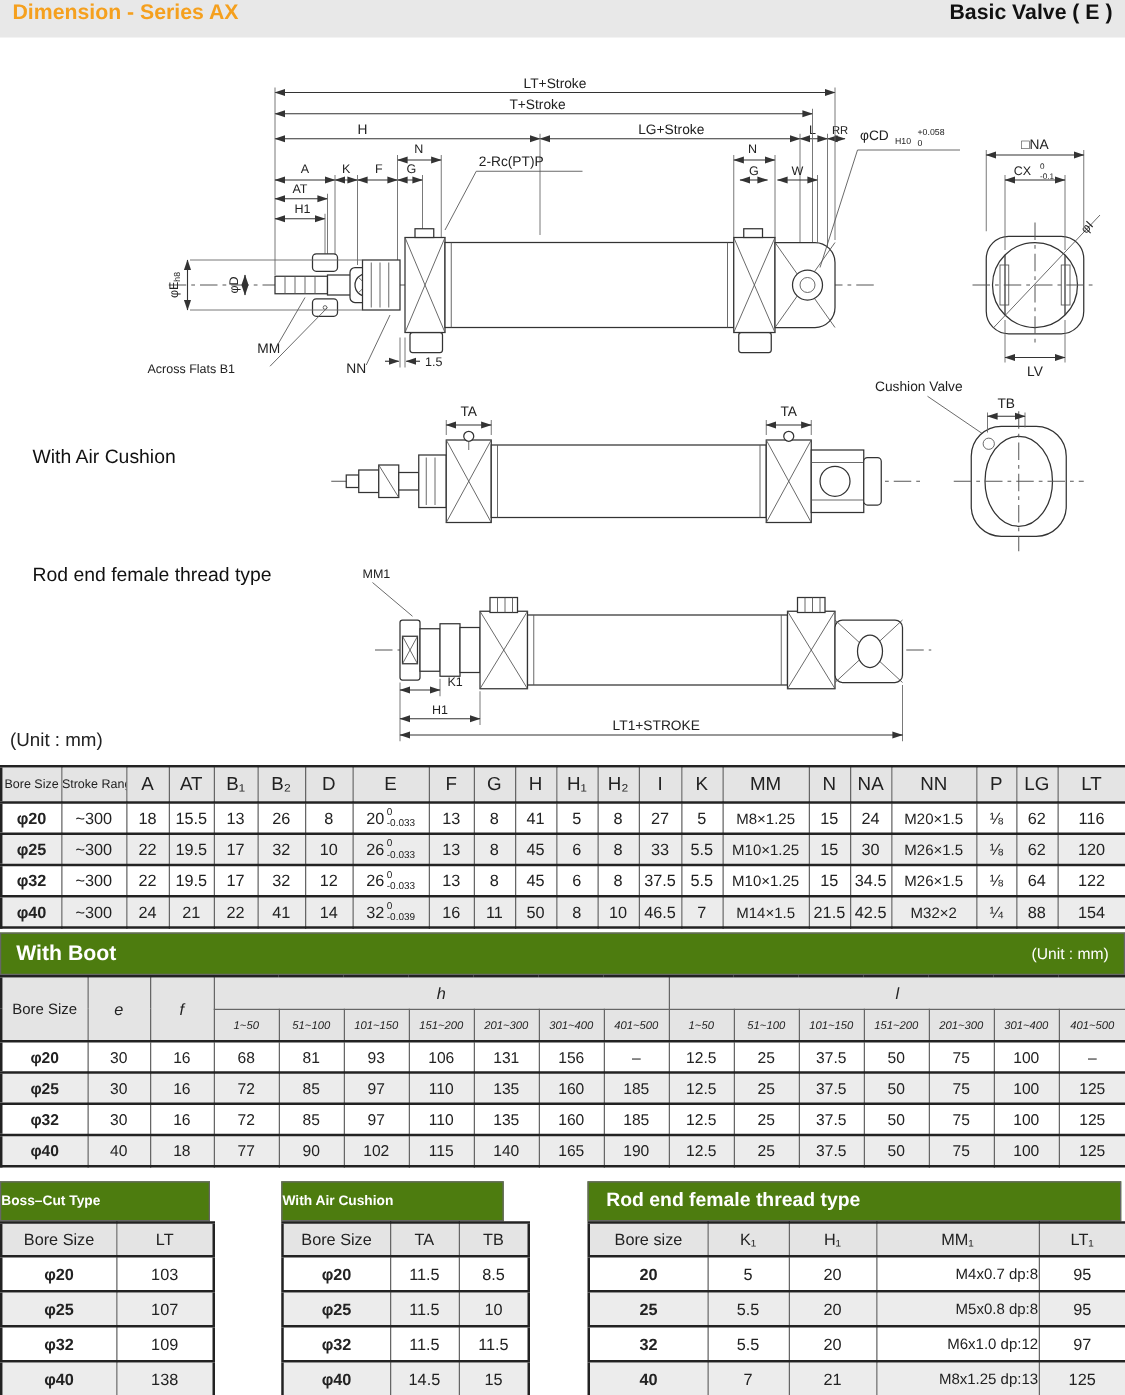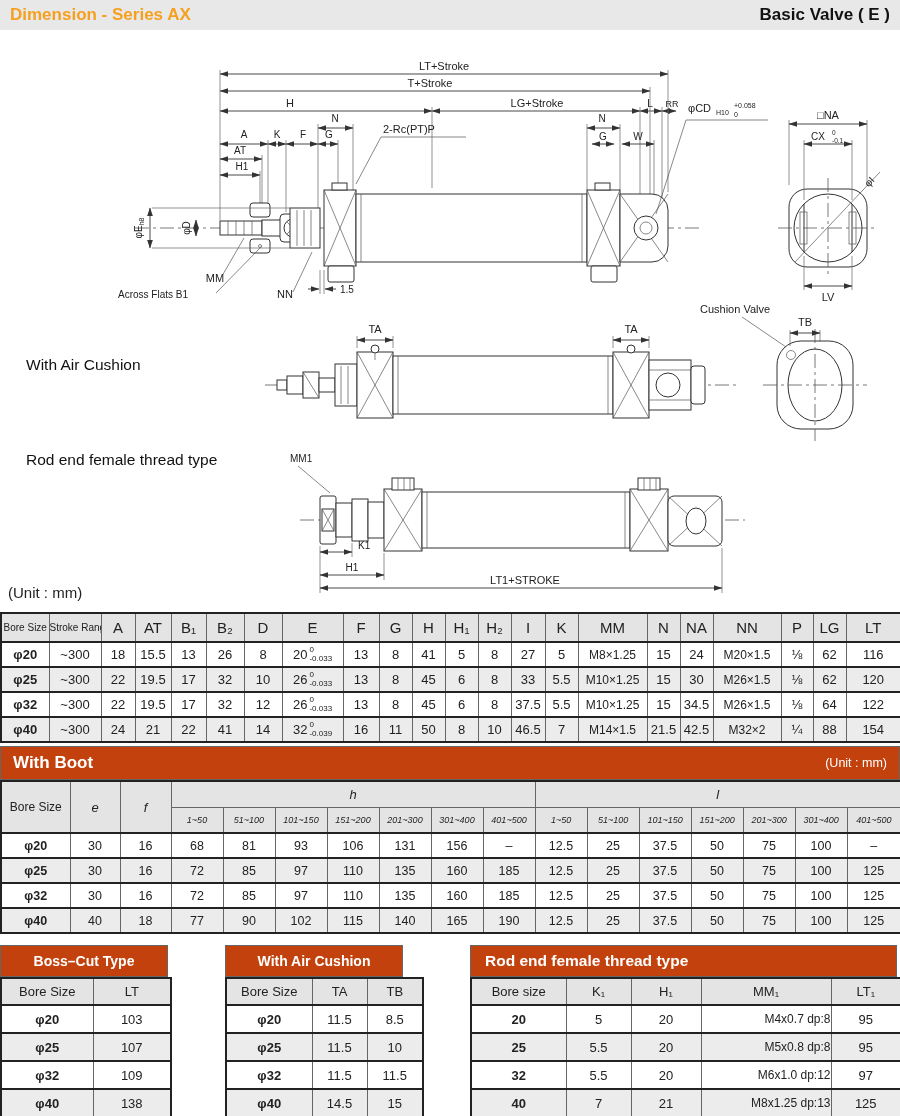--- a/index.html
+++ b/index.html
@@ -1,21 +1,21 @@
 <!DOCTYPE html>
 <html><head>
 <meta charset="utf-8">
 <style>
   * { margin:0; padding:0; box-sizing:border-box; }
   body { font-family:"Liberation Sans", sans-serif; background:#fff; color:#222; }
   .page { position:relative; width:900px; height:1116px; background:#fff; overflow:hidden; }
 
   
   .topbar { position:absolute; left:0; top:0; width:900px; height:30px; background:#e8e8e8;
-            display:flex; justify-content:space-between; align-items:center; padding:0 10px; }
+            display:flex; justify-content:space-between; align-items:flex-start; padding:0 10px; }
   .topbar .t-left  { color:#F5A01E; font-weight:bold; font-size:17px; }
   .topbar .t-right { color:#111; font-weight:bold; font-size:17px; }
 
   
   .order { position:absolute; left:14px; top:38px; display:flex; align-items:center; }
   .model { font-size:16px; color:#222; letter-spacing:1px; margin-right:22px; }
   .pill  { border:1.6px solid #555; background:#efefef; border-radius:13px; padding:2px 12px;
            font-size:13.5px; font-weight:bold; color:#222; }
   .pill-link { width:16px; height:0; border-top:1.6px solid #555; }
   .opt-circle { width:27px; height:27px; border:1.6px solid #555; border-radius:50%;
@@ -56,37 +56,37 @@
   .dim-table tbody tr { height:25px; }
   .dim-table th { font-size:15px; }
   .dim-table th:nth-child(1), .dim-table th:nth-child(2) { font-size:10px; }
   .dim-table td { font-size:13px; }
   .dim-table td:nth-child(16), .dim-table td:nth-child(19) { font-size:12px; }
   .tolwrap  { display:inline-flex; align-items:center; gap:2px; justify-content:center; }
   .tolmain  { font-size:13px; }
   .tolstack { display:inline-flex; flex-direction:column; font-size:8px; line-height:8.5px; text-align:left; }
 
   
-  .secbar { position:absolute; background:#c2410c; color:#fff; font-weight:bold;
+  .secbar { position:absolute; background:#4d7c0f; color:#fff; font-weight:bold;
             border:1px solid #666; display:flex; align-items:center; }
   .boot-bar { left:0; top:746px; width:900px; height:34px; font-size:17px;
               justify-content:space-between; padding:0 12px; }
   .boot-bar .unit { font-size:12.5px; font-weight:normal; }
 
   
   .boot-table { position:absolute; left:0; top:780px; width:900px; }
   .boot-table thead tr { height:26px; }
   .boot-table tbody tr { height:25px; }
   .boot-table th { font-size:12px; }
   .boot-table th.sub { font-size:9px;font-style:italic; }
   .boot-table th.grp { font-size:13px; font-style:italic; }
   .boot-table td { font-size:12.5px; }
 
   
-  .mini-bar { height:32px; font-size:14px; justify-content:center; }
+  .mini-bar { height:32px; font-size:11px; justify-content:flex-start; }
   .mini-bar.left-align { justify-content:flex-start; padding-left:14px; font-size:15.5px; }
   .mini-table { position:absolute; }
   .mini-table thead tr { height:27px; }
   .mini-table tbody tr { height:28px; }
   .mini-table th { font-size:13px; }
   .mini-table td { font-size:13px; }
   .rodend-table td:nth-child(4) { font-size:12px;text-align:right; }
 </style>
 </head>
 <body>

